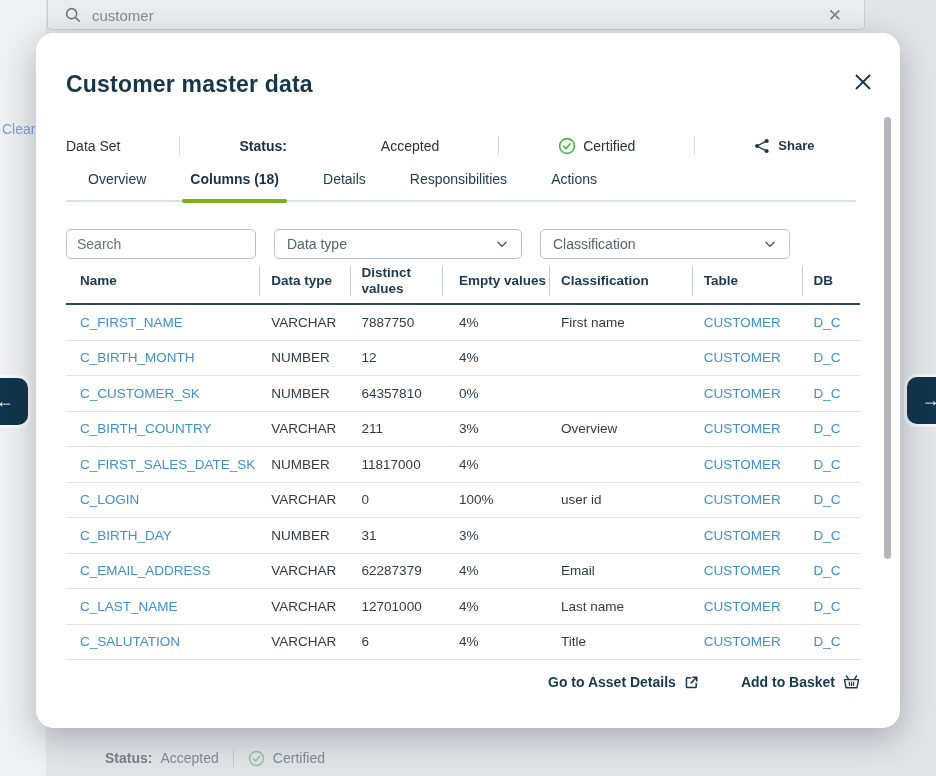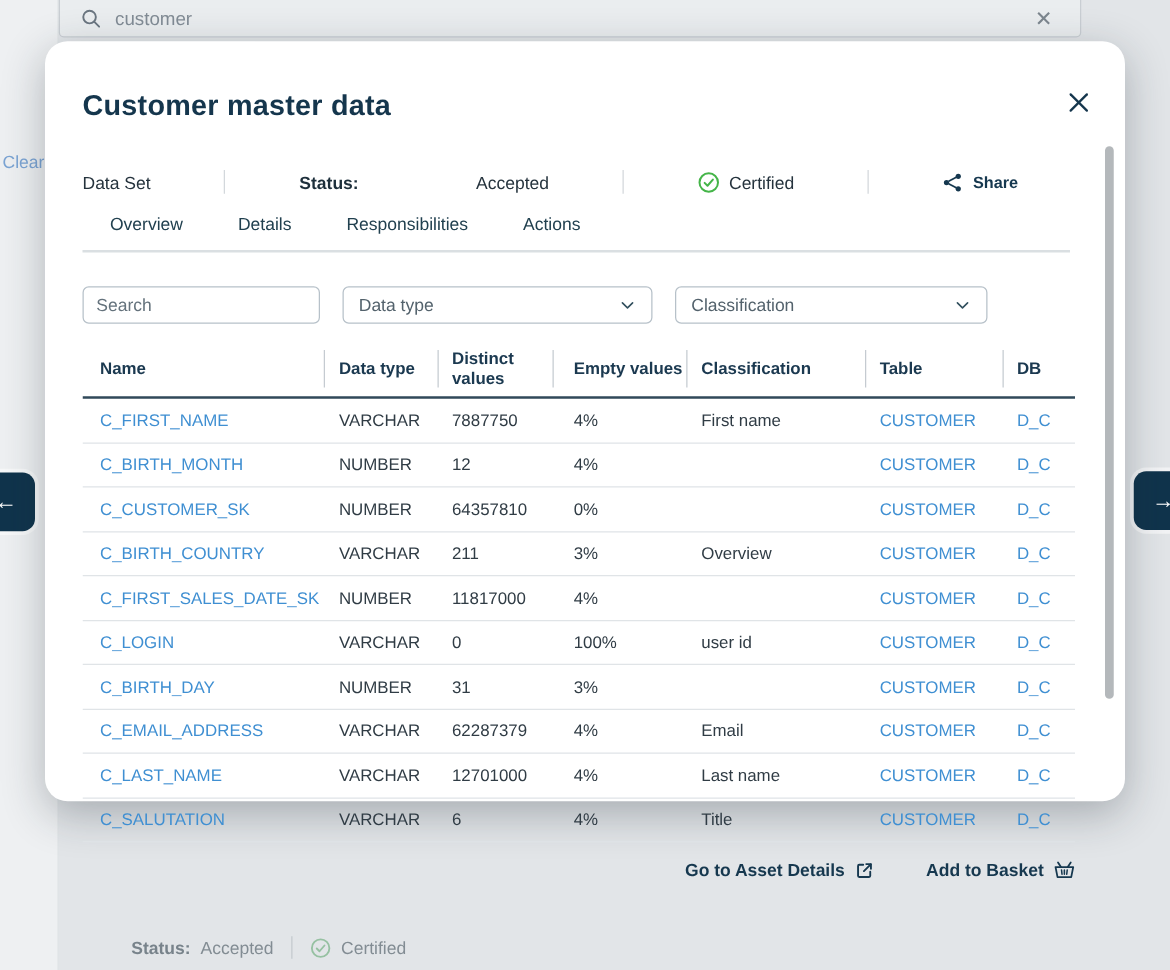--- a/index.html
+++ b/index.html
@@ -22,21 +22,21 @@
     font-size:18px; box-shadow:0 0 0 3px rgba(255,255,255,.55); }
   .nav-btn.left { left:-19px; top:378px; }
   .nav-btn.right { left:907px; top:377px; }
   .bottom-status { position:absolute; left:105px; top:749px; display:flex;
     align-items:center; gap:8px; font-size:14px; color:#828c93; }
   .bottom-status .b { font-weight:bold; color:#78838b; }
   .bottom-status .sep { width:1px; height:18px; background:#c3c9cd; margin:0 6px; }
   .badge-dim { opacity:.65; }
 
   
-  .modal { position:absolute; left:36px; top:33px; width:864px; height:608px;
+  .modal { position:absolute; left:36px; top:33px; width:864px; height:695px;
     background:#ffffff; border-radius:18px;
     box-shadow:0 10px 34px rgba(30,40,50,.30); padding:38px 0 0 30px; }
   .modal-close { position:absolute; top:40px; right:26px; width:20px; height:20px;
     cursor:pointer; }
   .modal-close svg { width:18px; height:18px; }
   .modal-title { font-size:23px; color:#15364d; font-weight:bold; letter-spacing:.2px; }
 
   .meta-row { display:flex; align-items:center; margin-top:38px; font-size:14px; color:#25333d;gap:45px; }
   .meta-row .sep { width:1px; height:19px; background:#d3d8dc; margin:0 14px; }
   .meta-row .b { font-weight:bold; color:#1d2f3b; }
@@ -55,21 +55,21 @@
   .filter-search { width:190px; height:30px; border:1px solid #b7c1c9; border-radius:5px;
     padding:0 10px; font-size:14px; color:#44555f; outline:none;
     font-family:"Liberation Sans",sans-serif; }
   .filter-search::placeholder { color:#64727c; }
   .dropdown { height:30px; border:1px solid #b7c1c9; border-radius:5px;
     display:flex; align-items:center; justify-content:space-between;
     padding:0 12px; font-size:14px; color:#53626c; cursor:pointer; }
   .dd-type { width:248px; } .dd-class { width:250px; }
 
   
-  .tbl { margin-top:14px; width:794px; overflow:hidden; }
+  .tbl { margin-top:0; width:794px; overflow:hidden; }
   .trow { display:flex; align-items:center; }
   .thead { height:46px; border-bottom:2px solid #31495a; align-items:stretch; }
   .th { font-size:13.5px; font-weight:bold; color:#1b3950; display:flex;
     align-items:center; padding-left:12px; position:relative; line-height:1.15; }
   .th:first-child { padding-left:14px; }
   .th + .th::before { content:""; position:absolute; left:0; top:7px; bottom:7px;
     width:1px; background:#c5cbd1; }
   .tr { height:35.5px; border-bottom:1px solid #e0e4e7; font-size:13.5px; }
   .td { padding-left:12px; color:#303c45; white-space:nowrap; overflow:hidden; }
   .td:first-child { padding-left:14px; }
@@ -153,20 +153,21 @@
         <circle cx="12.6" cy="13" r="2.1" fill="#16384f"></circle>
         <line x1="4.9" y1="7" x2="11" y2="3.8" stroke="#16384f" stroke-width="1.4"></line>
         <line x1="4.9" y1="9" x2="11" y2="12.2" stroke="#16384f" stroke-width="1.4"></line>
       </svg>
       <span>Share</span>
     </span>
   </div>
 
   <div class="tabs">
     <div class="tab">Overview</div>
+    <div class="tab active">Columns (18)</div>
     <div class="tab">Details</div>
     <div class="tab">Responsibilities</div>
     <div class="tab">Actions</div>
   </div>
 
   <div class="filters">
     <input class="filter-search" placeholder="Search" style="">
     <div class="dropdown dd-type">
       <span>Data type</span>
       <svg class="ic" width="14" height="14" viewBox="0 0 24 24">

